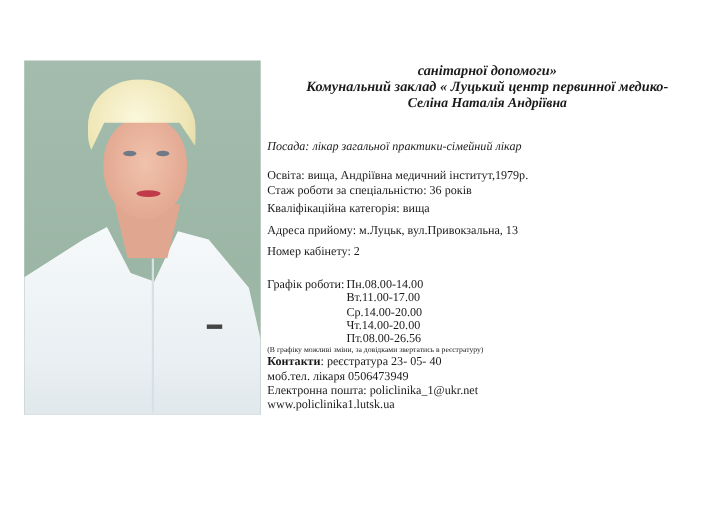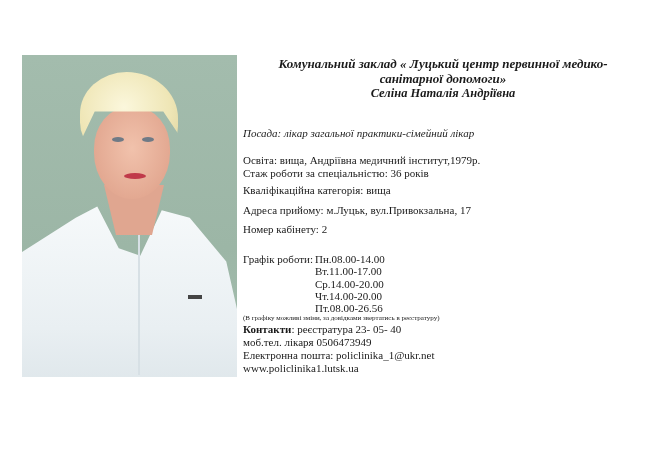--- a/index.html
+++ b/index.html
@@ -54,30 +54,30 @@
   <div class="badge"></div>
   <div class="neck"></div>
   <div class="face"></div>
   <div class="hair" style="clip-path: polygon(0 0,100% 0,100% 70%,85% 45%,15% 45%,0 80%);"></div>
   <div class="eye l"></div>
   <div class="eye r"></div>
   <div class="lips"></div>
 </div>
 
 <div class="header">
+  <div class="h-org">санітарної допомоги»</div>
   <div class="h-org">Комунальний заклад « Луцький центр первинної медико-</div>
-  <div class="h-org">санітарної допомоги»</div>
   <div class="h-name">Селіна Наталія Андріївна</div>
 </div>
 
 <div class="line it" style="top:127px;">Посада: лікар загальної практики-сімейний лікар</div>
 <div class="line" style="top:154px;">Освіта: вища, Андріївна медичний інститут,1979р.</div>
 <div class="line" style="top:167px;">Стаж роботи за спеціальністю: 36 років</div>
 <div class="line" style="top:184px;">Кваліфікаційна категорія: вища</div>
-<div class="line" style="top:204px;">Адреса прийому:  м.Луцьк, вул.Привокзальна, 17</div>
+<div class="line" style="top:204px;">Адреса прийому:  м.Луцьк, вул.Привокзальна, 13</div>
 <div class="line" style="top:223px;">Номер кабінету: 2</div>
 
 <div class="sched-label">Графік роботи:</div>
 <div class="sched" style="top:253px;">Пн.08.00-14.00</div>
 <div class="sched" style="top:265px;">Вт.11.00-17.00</div>
 <div class="sched" style="top:278px;">Ср.14.00-20.00</div>
 <div class="sched" style="top:290px;">Чт.14.00-20.00</div>
 <div class="sched" style="top:302px;">Пт.08.00-26.56</div>
 <div class="note">(В графіку можливі зміни, за довідками звертатись в реєстратуру)</div>
 

